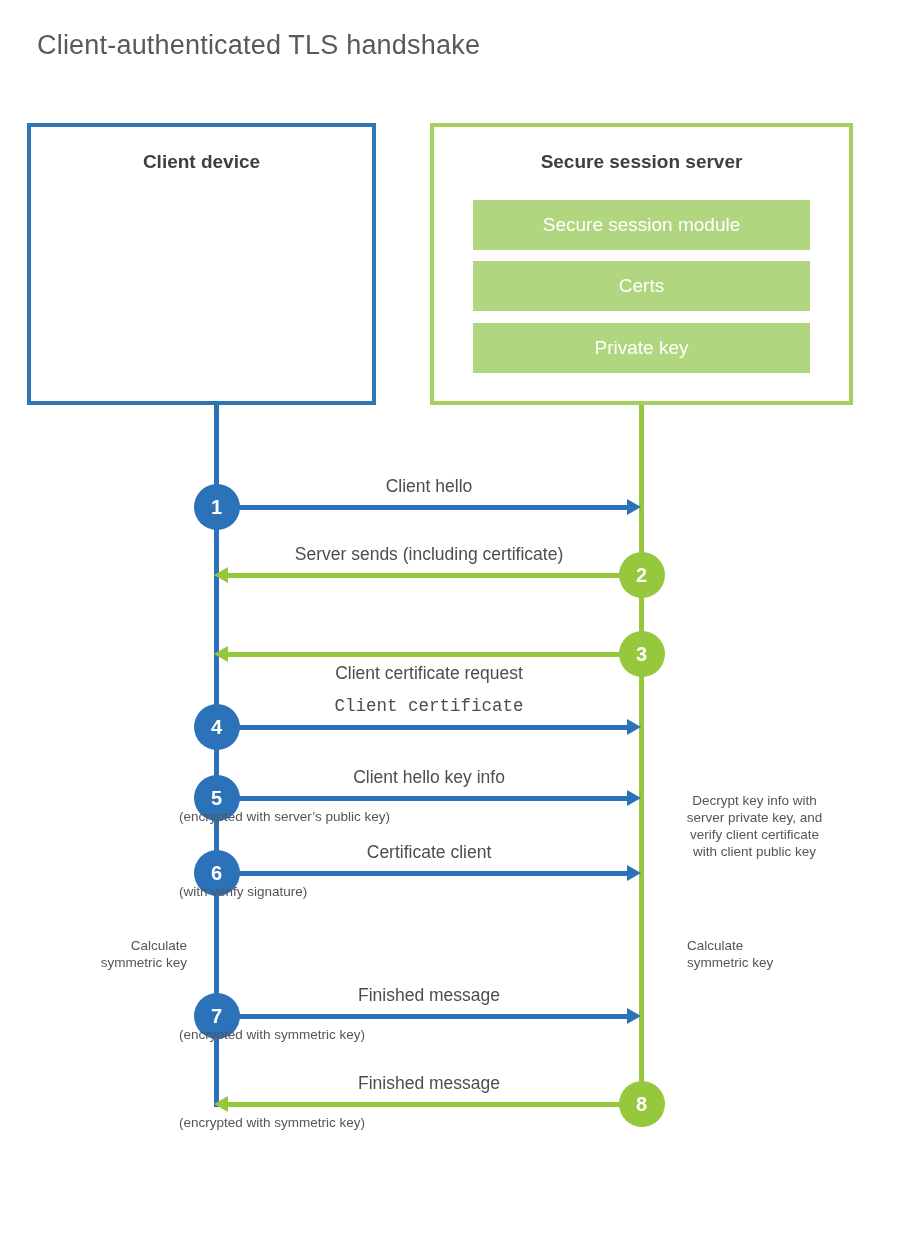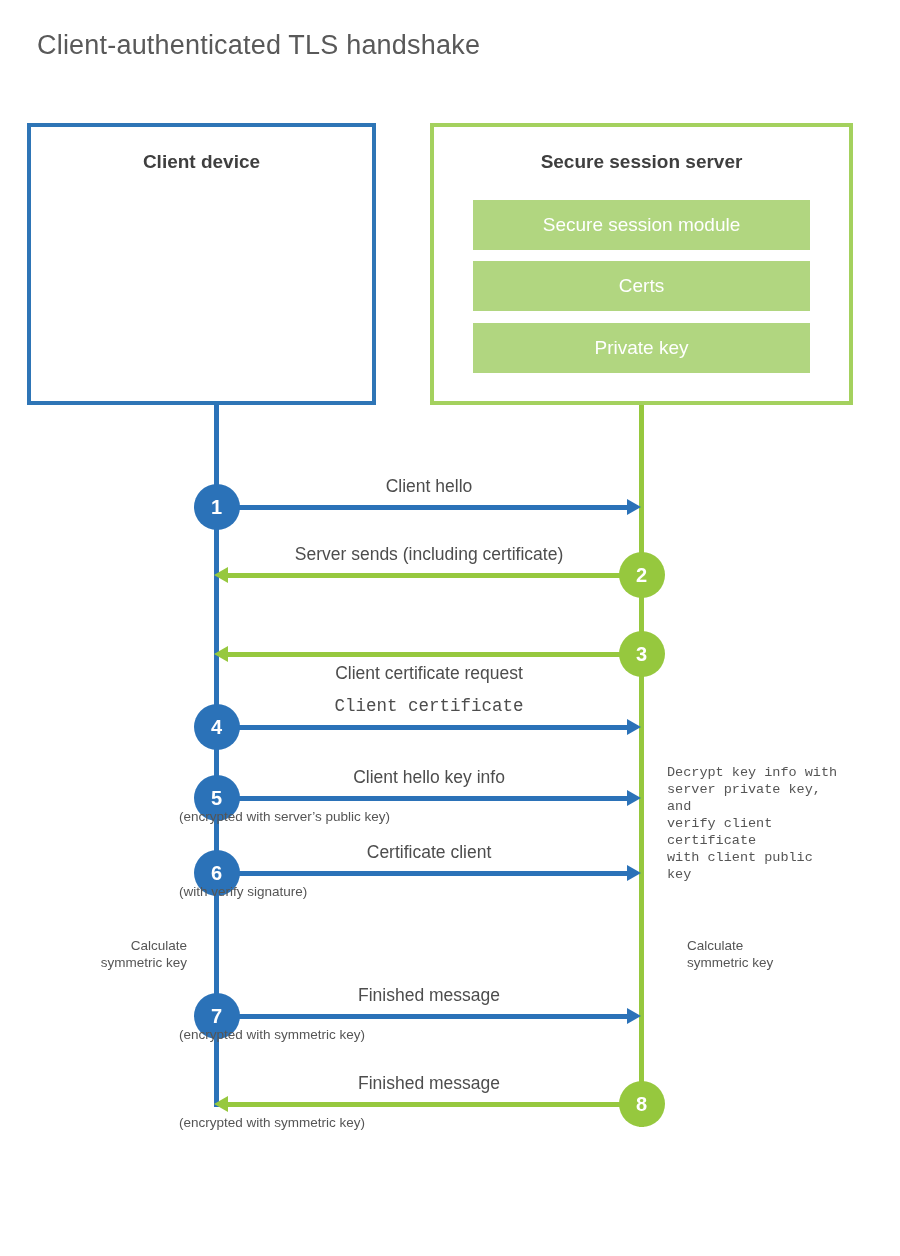--- a/index.html
+++ b/index.html
@@ -57,21 +57,21 @@
     font-size:17.5px;color:var(--label);
   }
   .msg-sublabel{
     position:absolute;left:179px;width:500px;text-align:left;
     font-size:13.5px;color:var(--note);
   }
   .note{
     position:absolute;font-size:13.5px;line-height:17px;color:var(--note);
     white-space:pre-line;
   }
-  .note-decrypt{left:667px;top:764px;width:175px;text-align:left;font-family:Liberation Mono, monospace;}
+  .note-decrypt{left:667px;top:792px;width:175px;text-align:center;}
   .note-calc-left{left:60px;top:937px;width:127px;text-align:right;}
   .note-calc-right{left:687px;top:937px;width:140px;text-align:left;}
 </style>
 </head>
 <body>
 
 <div id="canvas">
 
   <div class="page-title">Client-authenticated TLS handshake</div>
 

